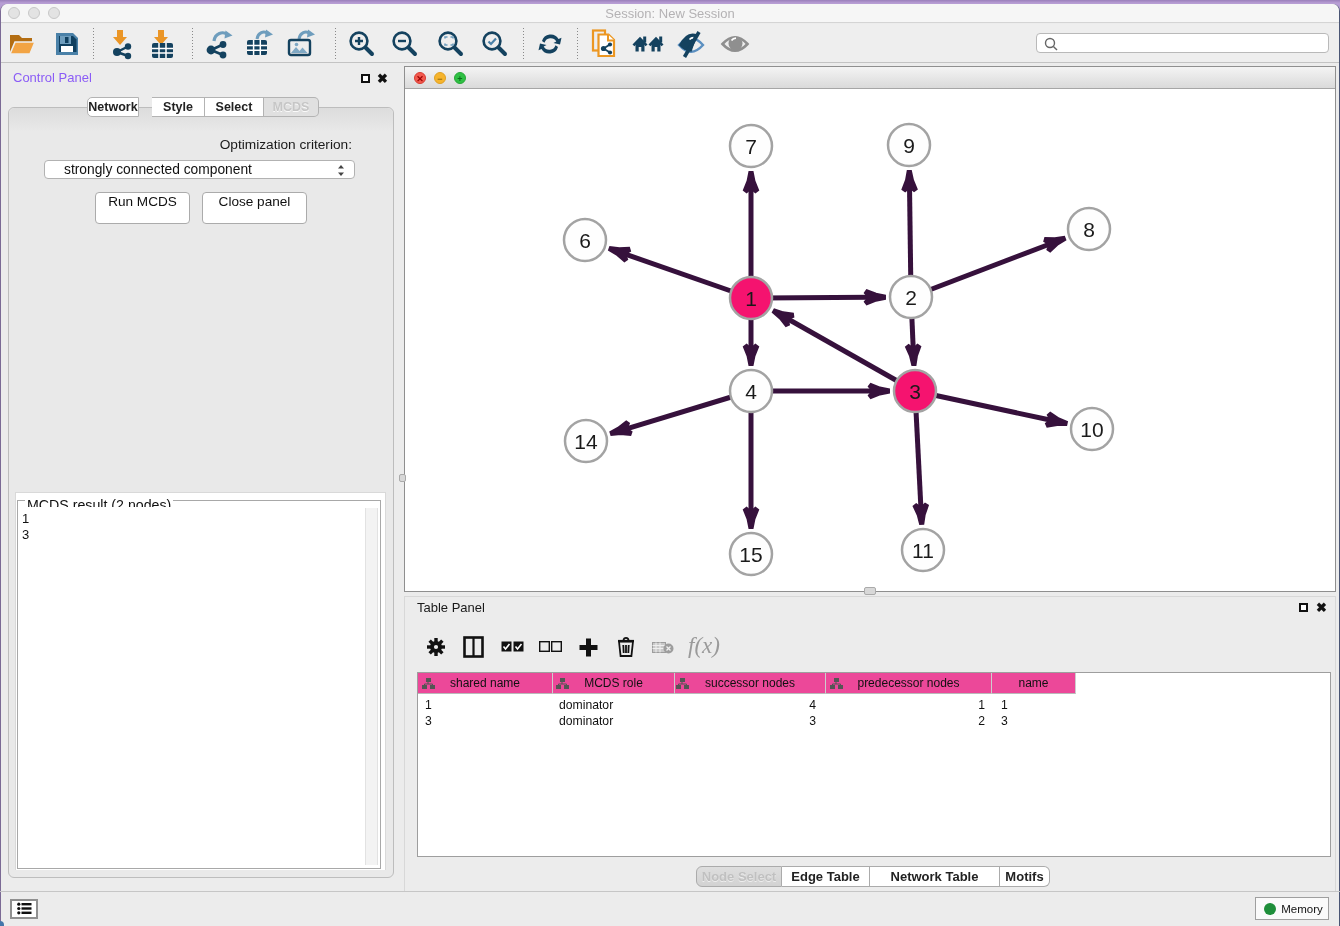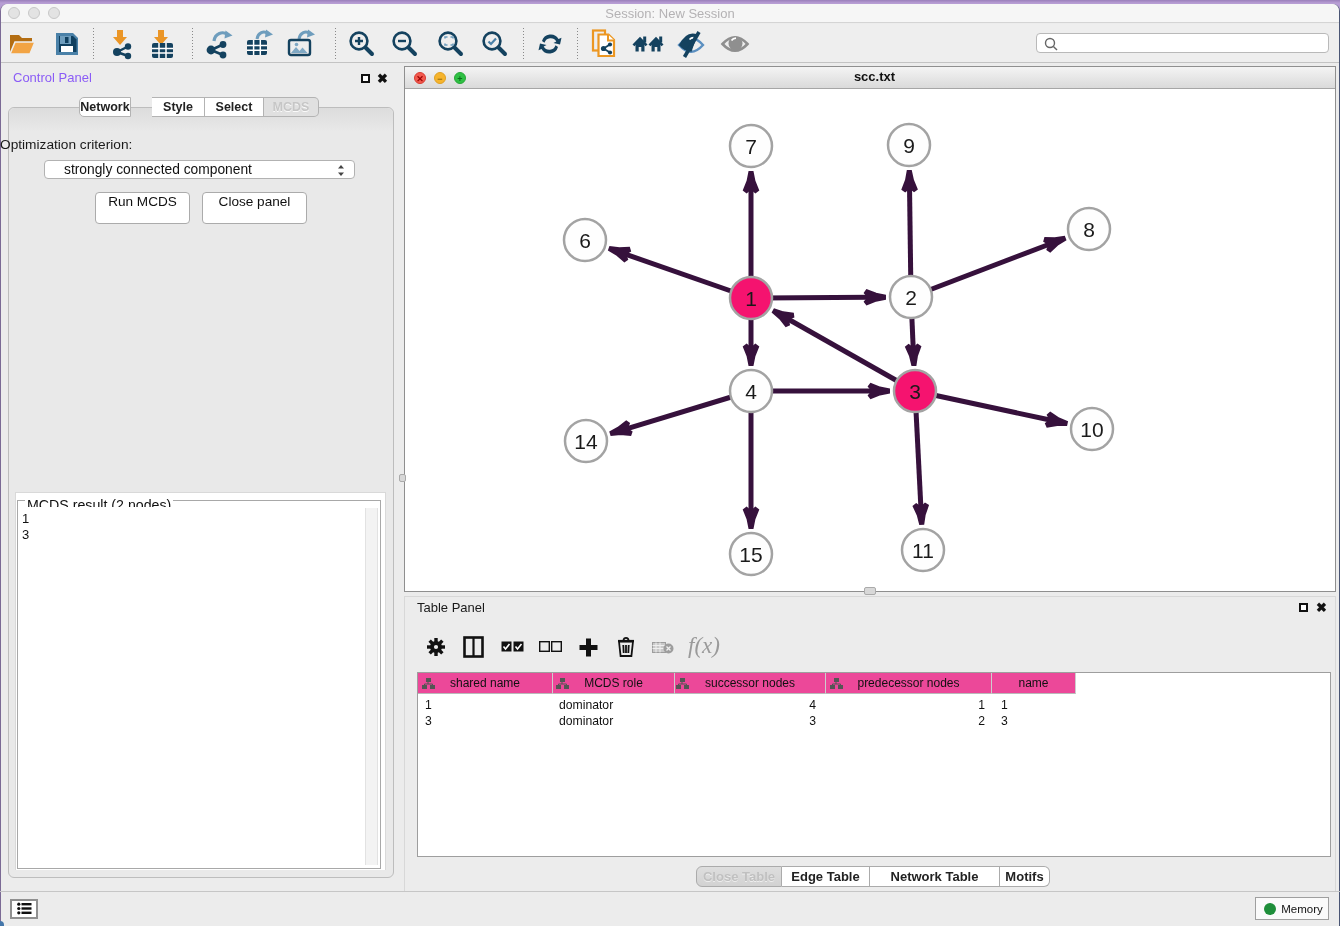--- a/index.html
+++ b/index.html
@@ -14,21 +14,21 @@
 .ticon{position:absolute;top:28px;}
 #search{position:absolute;left:1036px;top:33px;width:293px;height:20px;background:#fff;border:1px solid #b9b9b9;border-radius:4px;}
 
 #cp-title{position:absolute;left:13px;top:70px;font-size:13px;color:#8b5cf6;}
 .float-ico{position:absolute;width:9px;height:9px;border:2px solid #111;background:#fff;}
 .x-ico{position:absolute;font-size:13px;font-weight:bold;color:#111;line-height:12px;}
 #cp-content{position:absolute;left:8px;top:107px;width:386px;height:771px;background:#e9e9e9;border:1px solid #bdbdbd;border-radius:6px;}
 #cp-band{position:absolute;left:9px;top:108px;width:384px;height:24px;background:linear-gradient(#dcdcdc,#e9e9e9);border-radius:6px 6px 0 0;}
 .tab{position:absolute;top:97px;height:20px;border:1px solid #b3b3b3;background:#fff;font-size:12.5px;font-weight:bold;color:#222;text-align:center;line-height:18px;}
 .tabsel{background:#e0e0e0;color:#c6c6c6;text-shadow:0 1px 0 #fafafa;}
-#opt-label{position:absolute;left:0px;top:137px;width:352px;text-align:left;font-size:13.7px;color:#1a1a1a;}
+#opt-label{position:absolute;left:0px;top:137px;width:352px;text-align:right;font-size:13.7px;color:#1a1a1a;}
 #combo{position:absolute;left:44px;top:160px;width:311px;height:19px;background:#fff;border:1px solid #b2b2b2;border-radius:4px;font-size:13.8px;color:#111;line-height:17px;padding-left:19px;}
 .btn{position:absolute;height:32px;background:#fff;border:1px solid #ababab;border-radius:4px;font-size:13.6px;color:#111;text-align:center;line-height:18px;}
 #gb-pane{position:absolute;left:15px;top:492px;width:371px;height:378px;background:#fff;border:1px solid #d9d9d9;border-bottom:none;}
 #groupbox{position:absolute;left:17px;top:500px;width:364px;height:369px;border:1px solid #a8a8a8;}
 #gb-label{position:absolute;left:25px;top:493px;background:#fff;padding:4px 2px;font-size:14.2px;color:#111;}
 #gb-white{position:absolute;left:18px;top:507px;width:362px;height:359px;background:#fff;font-size:13px;color:#111;line-height:16px;padding:4px 0 0 4px;}
 #gb-scroll{position:absolute;left:365px;top:508px;width:13px;height:357px;background:#f3f3f3;border-left:1px solid #e2e2e2;border-right:1px solid #e2e2e2;}
 
 #nwin{position:absolute;left:404px;top:66px;width:932px;height:526px;border:1px solid #8f8f8f;background:#fff;}
 #ntitle{position:absolute;left:0;top:0;right:0;height:22px;background:linear-gradient(#f4f4f4,#dadada);border-bottom:1px solid #a6a6a6;}
@@ -184,21 +184,21 @@
       <circle cx="8" cy="8" r="4.5" fill="none" stroke="#666" stroke-width="1.4"></circle>
       <line x1="11.4" y1="11.4" x2="15" y2="15" stroke="#666" stroke-width="1.4"></line>
     </svg>
   </div>
 
 <div id="cp-title">Control Panel</div>
 <div class="float-ico" style="left:361px;top:74px"></div>
 <div class="x-ico" style="left:377px;top:73px">✖</div>
 <div id="cp-content"></div>
 <div id="cp-band"></div>
-<div class="tab" style="left:79px;width:52px;border-radius:5px 0 0 5px">Network</div>
+<div class="tab" style="left:87px;width:52px;border-radius:5px 0 0 5px">Network</div>
 <div class="tab" style="left:152px;width:53px;border-left:none">Style</div>
 <div class="tab" style="left:205px;width:59px;border-left:none">Select</div>
 <div class="tab tabsel" style="left:264px;width:55px;border-left:none;border-radius:0 5px 5px 0">MCDS</div>
 <div id="opt-label">Optimization criterion:</div>
 <div id="combo">strongly connected component<svg width="8" height="13" viewBox="0 0 8 13" style="position:absolute;right:9px;top:3px">
       <path d="M1 4.6 L4 1 L7 4.6 Z" fill="#444"></path>
       <path d="M1 8.4 L4 12 L7 8.4 Z" fill="#444"></path>
     </svg></div>
 <div class="btn" style="left:95px;top:192px;width:95px">Run MCDS</div>
 <div class="btn" style="left:202px;top:192px;width:105px">Close panel</div>
@@ -206,21 +206,20 @@
 <div id="groupbox"></div>
 <div id="gb-label">MCDS result (2 nodes)</div>
 <div id="gb-white">1<br>3</div>
 <div id="gb-scroll"></div>
 
 <div id="nwin">
 <div id="ntitle"></div>
 <div class="tl2" style="left:9px;background:#f35a4e;border:1px solid #d83b32;color:#900">✕</div>
 <div class="tl2" style="left:29px;background:#f6b42c;border:1px solid #dfa023;color:#95690c">−</div>
 <div class="tl2" style="left:49px;background:#2fc043;border:1px solid #27a738;color:#0b6e1b">+</div>
-<div id="ntext">scc.txt</div>
 <svg id="graph" width="930" height="502" viewBox="0 0 930 502">
 <g stroke="#36113c" stroke-width="5" fill="#36113c">
 <line x1="346" y1="208" x2="346.0" y2="96.5"></line>
         <polygon points="346.0,81.5 348.0,91.5 352.0,101.5 346.0,96.5 340.0,101.5 344.0,91.5"></polygon>
 <line x1="346" y1="208" x2="218.2" y2="163.4"></line>
         <polygon points="204.1,158.4 214.2,159.8 224.9,159.3 218.2,163.4 221.0,170.7 212.9,163.6"></polygon>
 <line x1="346" y1="208" x2="465.5" y2="207.3"></line>
         <polygon points="480.5,207.2 470.5,209.2 460.5,213.3 465.5,207.3 460.5,201.3 470.5,205.2"></polygon>
 <line x1="346" y1="208" x2="346.0" y2="260.5"></line>
         <polygon points="346.0,275.5 344.0,265.5 340.0,255.5 346.0,260.5 352.0,255.5 348.0,265.5"></polygon>
@@ -381,21 +380,21 @@
       <g stroke="#9d9d9d" fill="none">
         <rect x="0.5" y="1.5" width="13" height="10" fill="#c9c9c9" stroke="#9d9d9d"></rect>
         <path d="M0.5 4.5 h13 M0.5 7.5 h13 M4 1.5 v10 M8 1.5 v10" stroke="#efefef"></path>
       </g>
       <circle cx="16.5" cy="7.5" r="5" fill="#9d9d9d"></circle>
       <path d="M14.5 5.5 l4 4 M18.5 5.5 l-4 4" stroke="#efefef" stroke-width="1.3"></path>
     </svg>
 <div class="abs" style="left:688px;top:633px;font-family:'Liberation Serif',serif;font-style:italic;font-size:23px;color:#9a9a9a">f(x)</div>
 </div>
 <div id="btabs">
-<div class="btab btabsel" style="left:696px;width:86px;border-radius:6px 0 0 6px">Close Table</div>
+<div class="btab btabsel" style="left:696px;width:86px;border-radius:6px 0 0 6px">Node Select</div>
 <div class="btab" style="left:782px;width:88px;border-left:none">Edge Table</div>
 <div class="btab" style="left:870px;width:130px;border-left:none">Network Table</div>
 <div class="btab" style="left:1000px;width:50px;border-left:none;border-radius:0 6px 6px 0">Motifs</div>
 </div>
 <div id="statusline"></div>
 <div id="listbtn">
     <svg width="15" height="13" viewBox="0 0 15 13" style="position:absolute;left:5px;top:1px">
       <g fill="#111">
         <circle cx="1.8" cy="2.2" r="1.6"></circle>
         <circle cx="1.8" cy="6.5" r="1.6"></circle>

